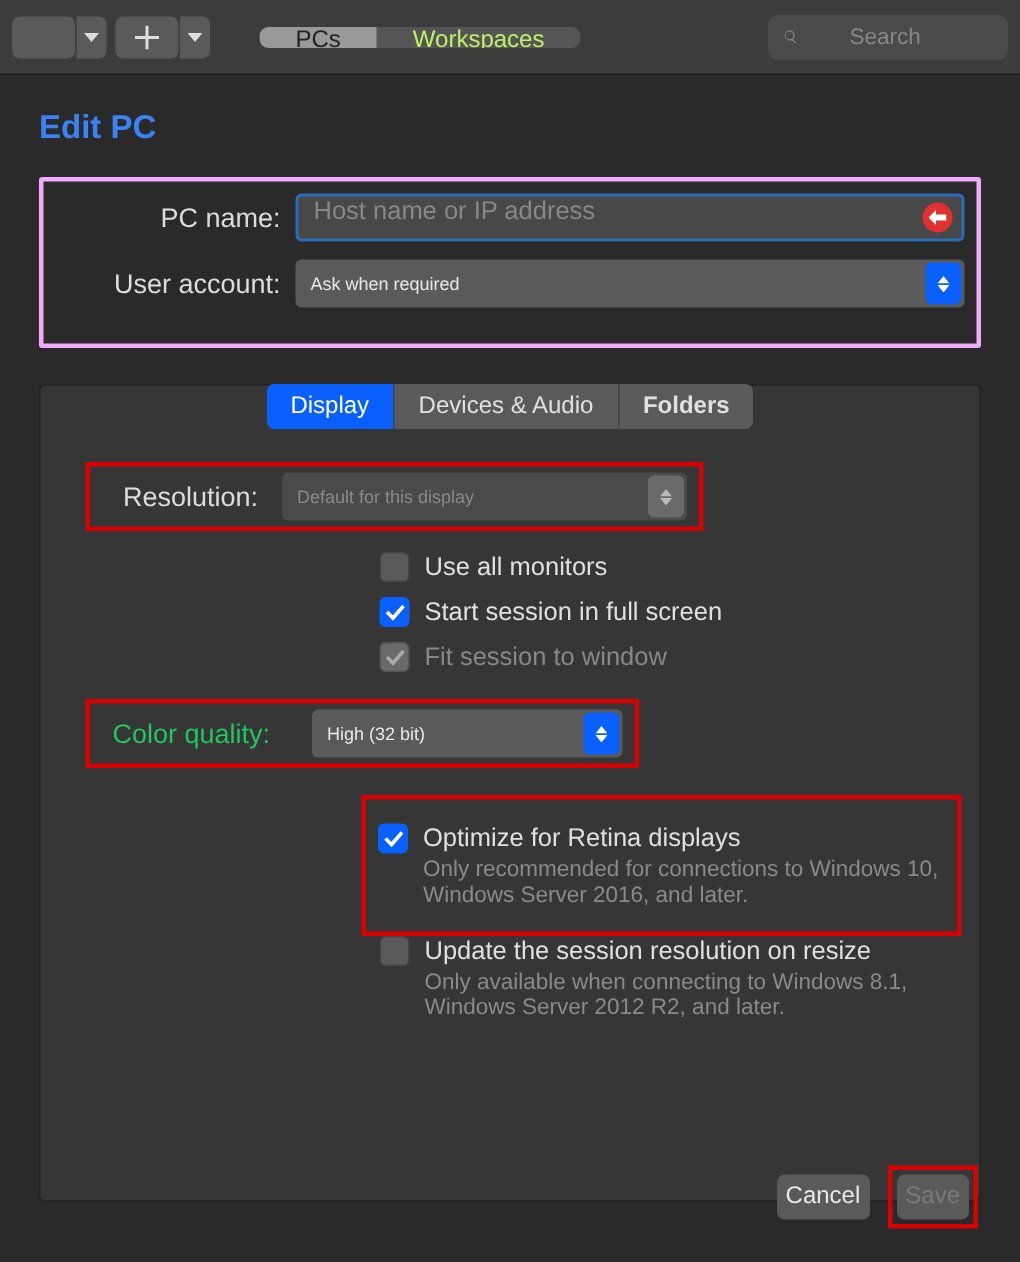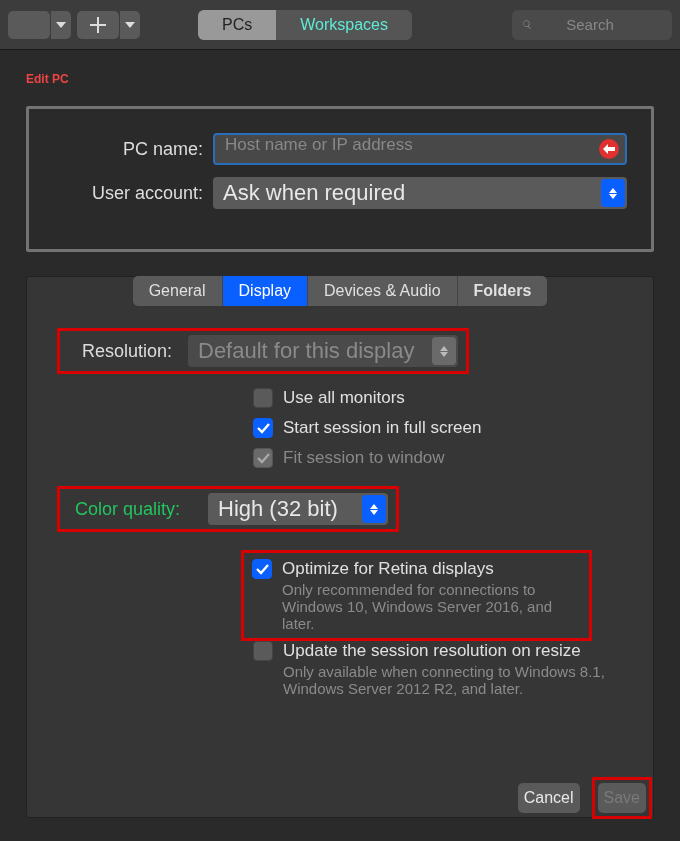--- a/index.html
+++ b/index.html
@@ -5,41 +5,41 @@
 * { box-sizing: border-box; margin: 0; padding: 0; font-family: -apple-system, "Helvetica Neue", Arial, sans-serif; }
 body { background: #2a2a2a; color: #ccc; width: 680px; height: 841px; overflow: hidden; }
 
 .toolbar { background: #3c3c3c; height: 50px; display: flex; align-items: center; padding: 0 8px; border-bottom: 1px solid #1a1a1a; gap: 6px; }
 .tbtn { background: #5a5a5a; border: none; border-radius: 5px; height: 28px; display: inline-flex; align-items: center; justify-content: center; color: #ddd; cursor: pointer; }
 .tbtn.gear { width: 42px; }
 .tbtn.gear-dd { width: 20px; margin-left: -5px; border-top-left-radius: 0; border-bottom-left-radius: 0; }
 .tbtn.plus { width: 42px; }
 .tbtn.plus-dd { width: 20px; margin-left: -5px; border-top-left-radius: 0; border-bottom-left-radius: 0; }
 
-.seg { display: flex; background: #555; border-radius: 6px; height: 30px; overflow: hidden; margin-left: 52px; }
-.seg-item { border: none; background: transparent; color: #5eead4; font-size: 16px; padding: 0 24px; cursor: pointer; }
+.seg { display: flex; background: #555; border-radius: 6px; height: 14px; overflow: hidden; margin-left: 27px; }
+.seg-item { border: none; background: transparent; color: #bef264; font-size: 16px; padding: 0 24px; cursor: pointer; }
 .seg-item.active { background: #999; color: #222; font-weight: 500; }
 
 .search { margin-left: auto; display: flex; align-items: center; background: #4a4a4a; border-radius: 6px; height: 30px; padding: 0 10px; width: 160px; gap: 28px; }
 .search input { background: transparent; border: none; color: #ccc; font-size: 15px; width: 100%; outline: none; }
 .search input::placeholder { color: #888; }
 
 .main { padding: 22px 26px; }
-.title { font-size: 12px; color: #ef4444; font-weight: 600; margin-bottom: 20px; }
-
-.hl { border: 3px solid #737373; padding: 24px; border-radius: 2px; }
+.title { font-size: 22px; color: #3b82f6; font-weight: 600; margin-bottom: 20px; }
+
+.hl { border: 3px solid #f0abfc; padding: 8px; border-radius: 2px; }
 
 .row { display: flex; align-items: center; margin-bottom: 12px; }
 .row label { text-align: right; width: 160px; font-size: 18px; color: #ddd; padding-right: 10px; }
 .txtinput { flex: 1; background: #484848; border: 2px solid #2a6db8; border-radius: 4px; height: 32px; padding: 0 10px; color: #ccc; font-size: 17px; position: relative; }
 .txtinput input { background: transparent; border: none; color: #5eead4; font-size: 17px; width: calc(100% - 26px); outline: none; }
 .txtinput input::placeholder { color: #888; }
 .err-badge { position: absolute; right: 6px; top: 50%; transform: translateY(-50%); width: 20px; height: 20px; background: #e03030; border-radius: 50%; display: flex; align-items: center; justify-content: center; }
 
-.dropdown { flex: 1; background: #5a5a5a; border-radius: 4px; height: 32px; padding: 0 10px; display: flex; align-items: center; font-size: 22px; color: #e8e8e8; position: relative; cursor: pointer; }
+.dropdown { flex: 1; background: #5a5a5a; border-radius: 4px; height: 32px; padding: 0 10px; display: flex; align-items: center; font-size: 12px; color: #e8e8e8; position: relative; cursor: pointer; }
 .dd-arrows { position: absolute; right: 2px; top: 2px; bottom: 2px; width: 24px; background: #0a60ff; border-radius: 4px; display: flex; flex-direction: column; align-items: center; justify-content: center; }
 .dd-arrows.gray { background: #6a6a6a; }
 
 .panel { background: #363636; border: 1px solid #222; border-radius: 4px; margin-top: 24px; padding-bottom: 100px; }
 .tabs { display: flex; justify-content: center; margin-top: -1px; }
 .tabbar { display: flex; background: #5a5a5a; border-radius: 5px; height: 30px; overflow: hidden; }
 .tab { border: none; background: transparent; color: #e0e0e0; font-size: 16px; padding: 0 16px; cursor: pointer; border-right: 1px solid #444; }
 .tab:last-child { border-right: none; font-weight: bold; }
 .tab.active { background: #0a60ff; color: #fff; }
 
@@ -127,21 +127,20 @@
               <path d="M4 5L0 0h8z"></path>
             </svg>
         </span>
       </div>
     </div>
   </div>
 
   <div class="panel">
     <div class="tabs">
       <div class="tabbar">
-        <button class="tab">General</button>
         <button class="tab active">Display</button>
         <button class="tab">Devices &amp; Audio</button>
         <button class="tab">Folders</button>
       </div>
     </div>
 
     <div class="panel-body">
       <div style="margin-bottom:14px">
         <div class="inline-hl">
           <label style="width:120px;text-align:right;font-size:18px;color:#ddd;padding-right:16px">Resolution:</label>
@@ -176,35 +175,35 @@
           <svg width="13" height="11" viewBox="0 0 13 11" fill="none" stroke="#aaa" stroke-width="2.4">
               <path d="M1 5l4 4 7-8"></path>
             </svg>
         </span>
         <span class="check-label disabled">Fit session to window</span>
       </div>
 
       <div style="margin:18px 0 18px 0">
         <div class="inline-hl">
           <label style="width:140px;text-align:right;font-size:18px;color:#22c55e;padding-right:28px">Color quality:</label>
-          <div class="dropdown" style="width:180px">
+          <div class="dropdown" style="width:207px">
             <span>High (32 bit)</span>
             <span class="dd-arrows">
               <svg width="8" height="5" viewBox="0 0 8 5" fill="#fff">
                   <path d="M4 0L0 5h8z"></path>
                 </svg>
               <svg width="8" height="5" viewBox="0 0 8 5" fill="#fff" style="margin-top:1px">
                   <path d="M4 5L0 0h8z"></path>
                 </svg>
             </span>
           </div>
         </div>
       </div>
 
-      <div class="inline-hl" style="margin-left:184px;display:block;width:351px;padding:6px 8px">
+      <div class="inline-hl" style="margin-left:184px;display:block;width:400px;padding:16px 8px">
         <div style="display:flex;align-items:flex-start">
           <span class="checkbox checked">
             <svg width="13" height="11" viewBox="0 0 13 11" fill="none" stroke="#fff" stroke-width="2.4">
                 <path d="M1 5l4 4 7-8"></path>
               </svg>
           </span>
           <div>
             <div class="check-label">Optimize for Retina displays</div>
             <div class="check-sub">Only recommended for connections to Windows 10, Windows Server 2016, and later.</div>
           </div>

